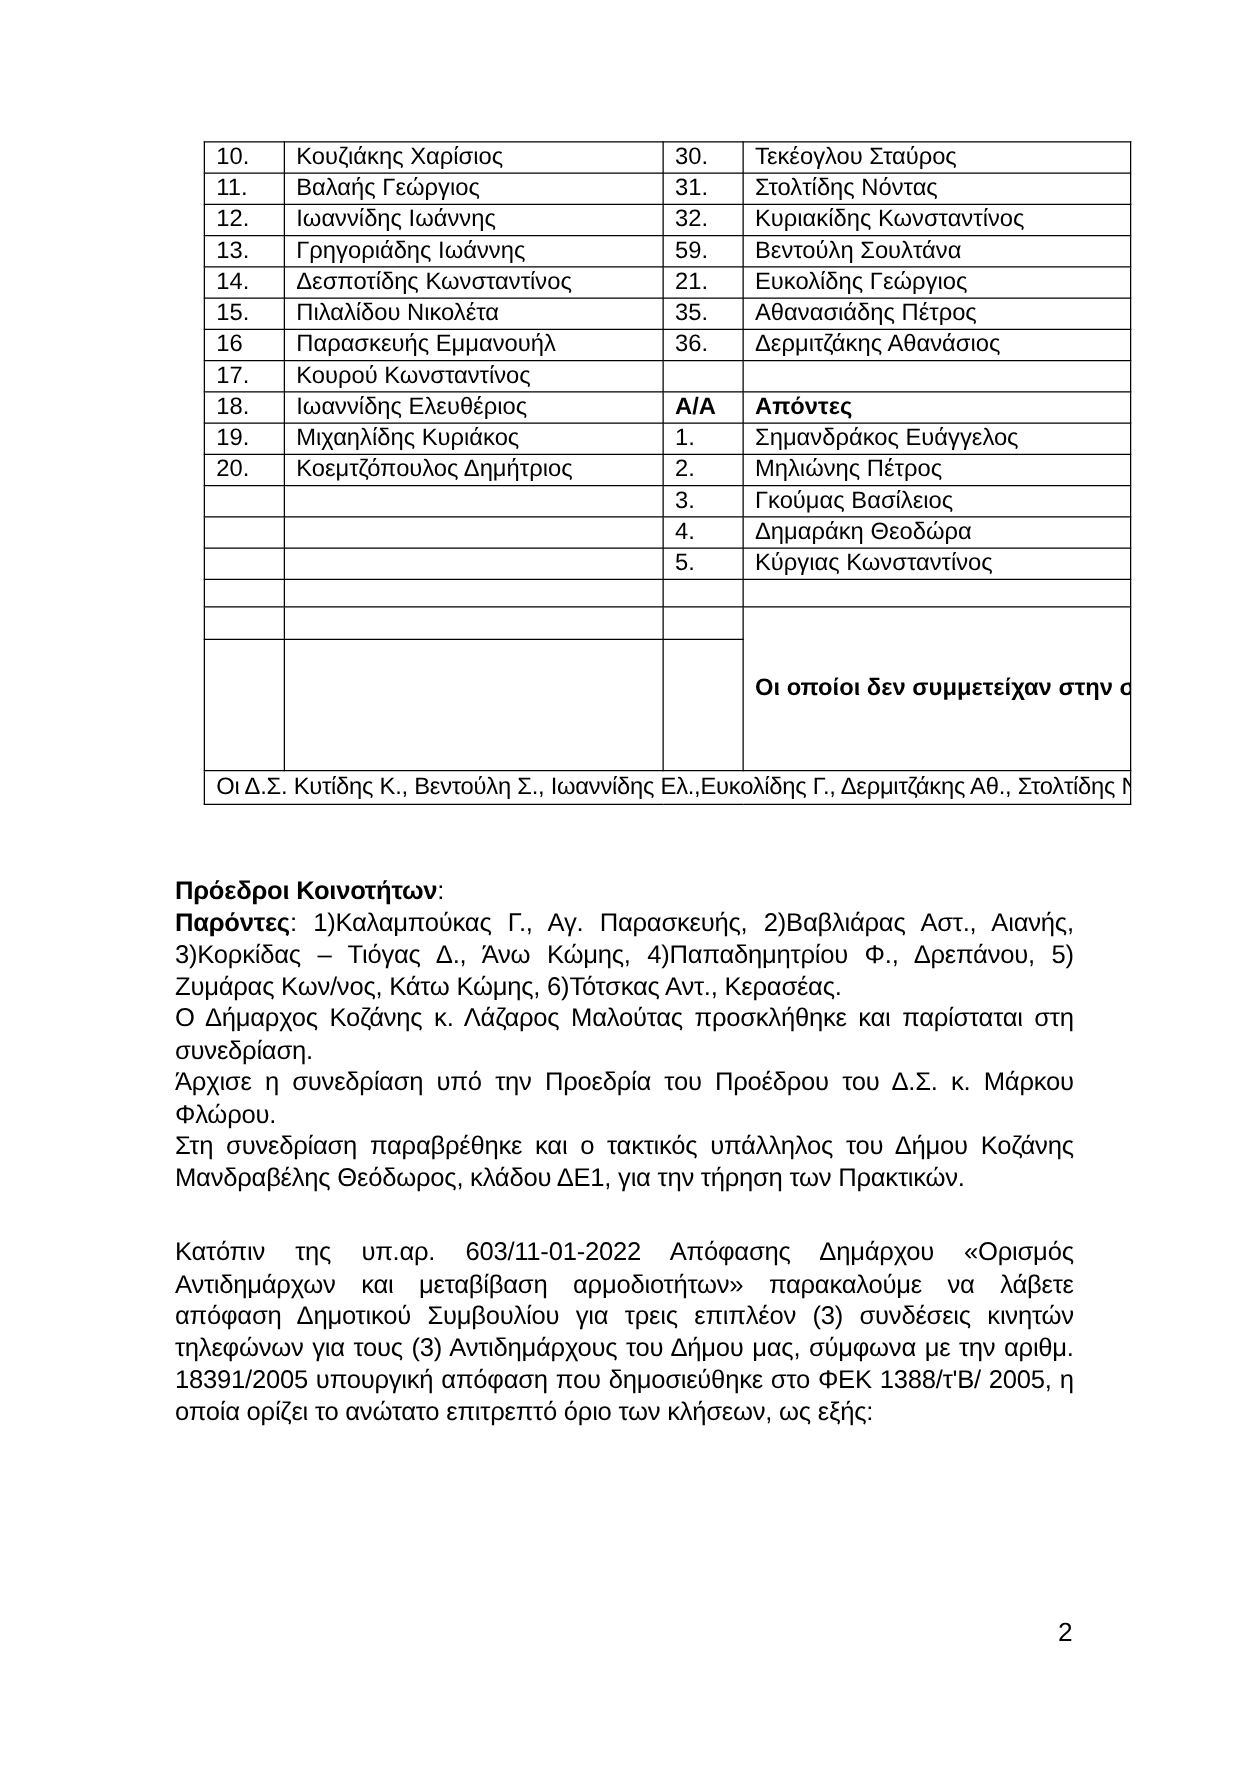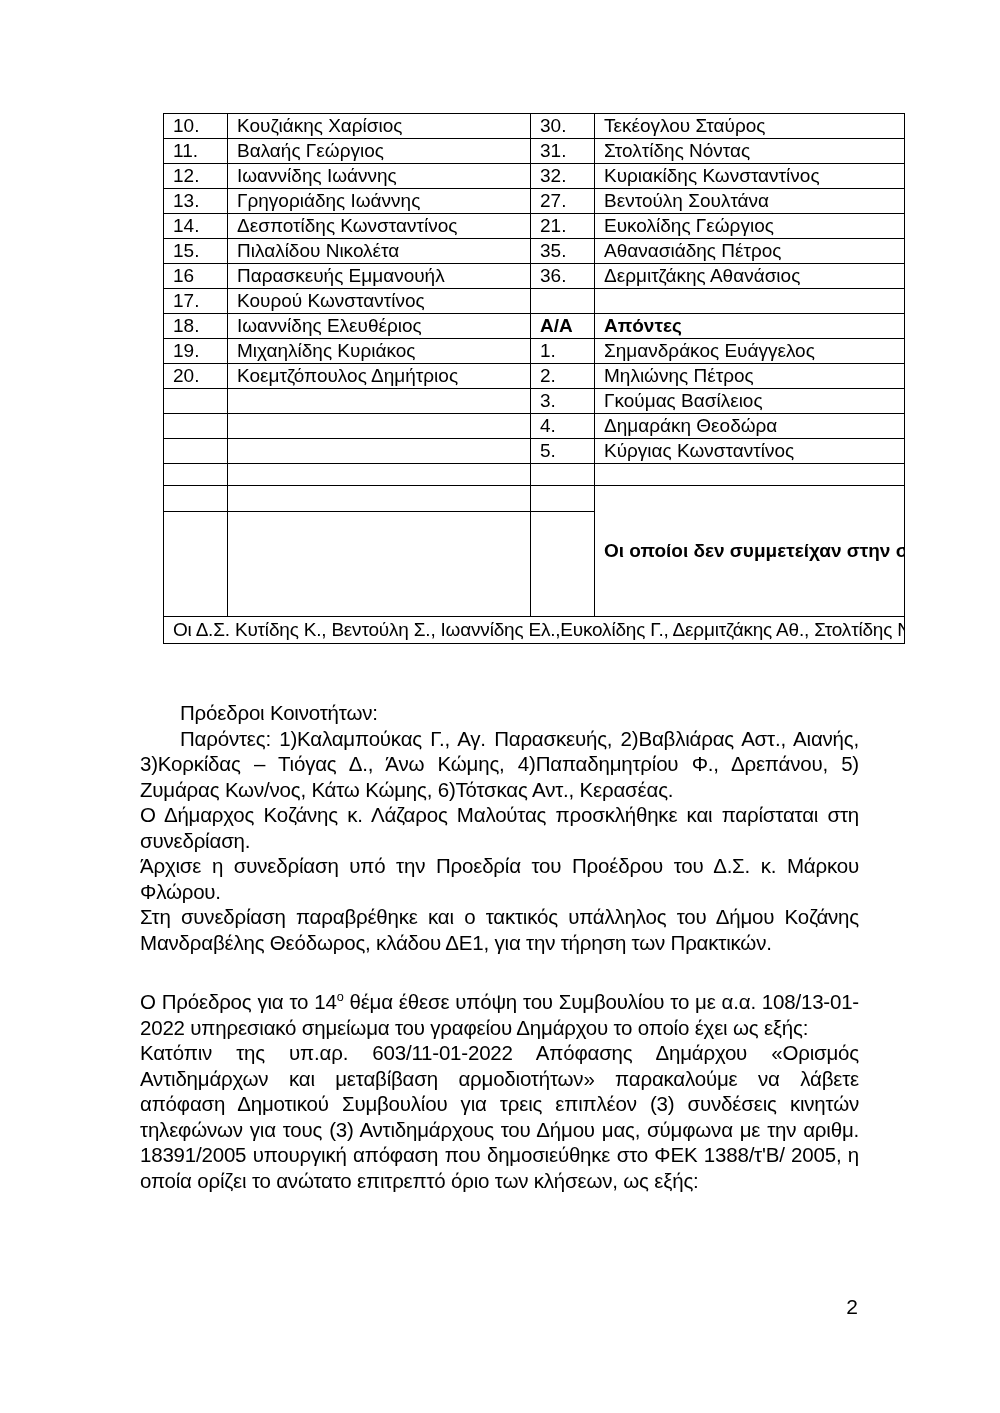--- a/index.html
+++ b/index.html
@@ -54,21 +54,21 @@
   .minutes-body {
     position:absolute; left:140px; top:700px; width:719px;
   }
   .minutes-body p {
     margin:0;
     font-size:20.5px;
     line-height:25.5px;
     text-align:justify;
     letter-spacing:-0.2px;
   }
-  .minutes-body .b { font-weight:400;margin-left:40px; }
+  .minutes-body .b { font-weight:700; }
   .gap { height:34px; }
   .page-number {
     position:absolute;
     top:1295px; right:142px;
     font-size:21px;
   }
 </style>
 </head>
 <body>
 
@@ -96,21 +96,21 @@
       </tr>
       <tr>
         <td>12.</td>
         <td>Ιωαννίδης Ιωάννης</td>
         <td>32.</td>
         <td>Κυριακίδης Κωνσταντίνος</td>
       </tr>
       <tr>
         <td>13.</td>
         <td>Γρηγοριάδης Ιωάννης</td>
-        <td>27.</td>
+        <td>59.</td>
         <td>Βεντούλη Σουλτάνα</td>
       </tr>
       <tr>
         <td>14.</td>
         <td>Δεσποτίδης Κωνσταντίνος</td>
         <td>21.</td>
         <td>Ευκολίδης Γεώργιος</td>
       </tr>
       <tr>
         <td>15.</td>
@@ -193,19 +193,18 @@
     </tbody>
   </table>
 
   <div class="minutes-body">
     <p><span class="b">Πρόεδροι Κοινοτήτων</span><span>:</span></p>
     <p><span class="b">Παρόντες</span><span>:  1)Καλαμπούκας Γ., Αγ. Παρασκευής, 2)Βαβλιάρας Αστ., Αιανής, 3)Κορκίδας – Τιόγας Δ., Άνω Κώμης, 4)Παπαδημητρίου Φ., Δρεπάνου, 5) Ζυμάρας Κων/νος, Κάτω Κώμης, 6)Τότσκας Αντ., Κερασέας.</span></p>
     <p>Ο Δήμαρχος Κοζάνης κ. Λάζαρος Μαλούτας προσκλήθηκε και παρίσταται στη συνεδρίαση.</p>
     <p>Άρχισε η συνεδρίαση υπό την Προεδρία του Προέδρου του Δ.Σ. κ. Μάρκου Φλώρου.</p>
     <p>Στη συνεδρίαση παραβρέθηκε και ο τακτικός υπάλληλος του Δήμου Κοζάνης Μανδραβέλης Θεόδωρος, κλάδου ΔΕ1, για την τήρηση των Πρακτικών.</p>
     <div class="gap"></div>
-    <p><span>Ο Πρόεδρος για το 14</span><sup>ο</sup><span> θέμα έθεσε υπόψη του Συμβουλίου το με α.α. 108/13-01-2022 υπηρεσιακό σημείωμα του γραφείου Δημάρχου το οποίο έχει ως εξής:</span></p>
     <p>Κατόπιν της υπ.αρ. 603/11-01-2022 Απόφασης Δημάρχου «Ορισμός Αντιδημάρχων και μεταβίβαση αρμοδιοτήτων» παρακαλούμε να λάβετε απόφαση Δημοτικού Συμβουλίου για τρεις  επιπλέον (3) συνδέσεις κινητών τηλεφώνων για τους (3) Αντιδημάρχους του Δήμου μας, σύμφωνα με την αριθμ. 18391/2005 υπουργική απόφαση που δημοσιεύθηκε στο ΦΕΚ 1388/τ'Β/ 2005, η οποία ορίζει το ανώτατο επιτρεπτό όριο των κλήσεων, ως εξής:</p>
   </div>
 
   <div class="page-number">2</div>
 
 </div>
 
 </body></html>

